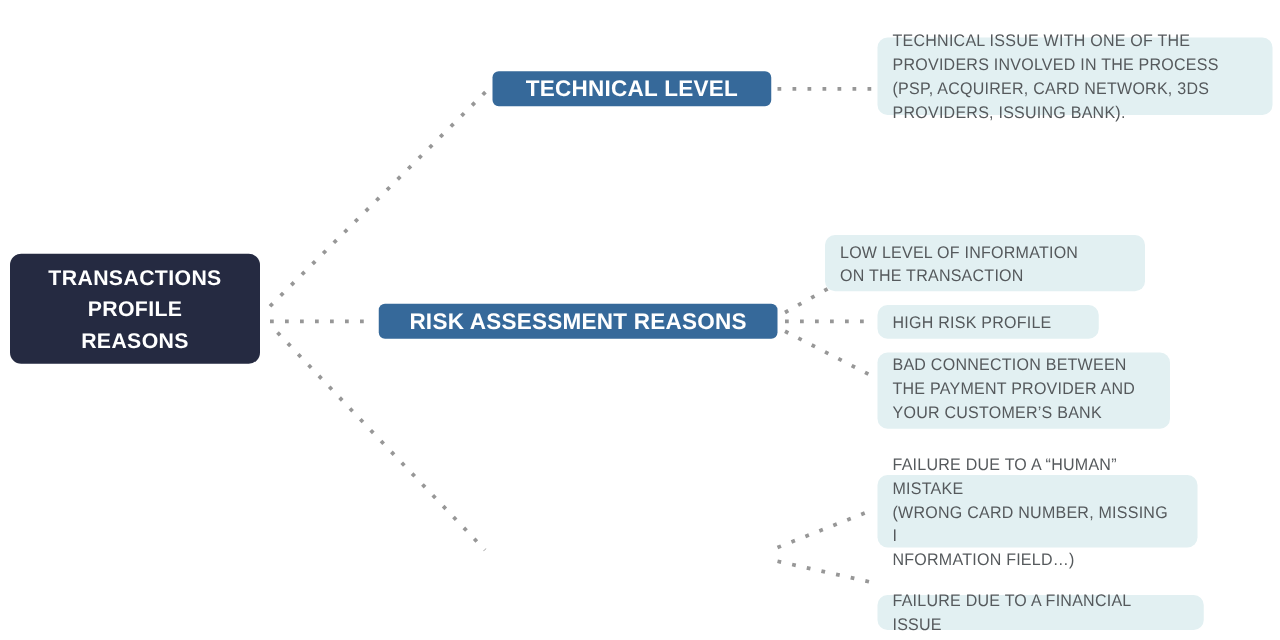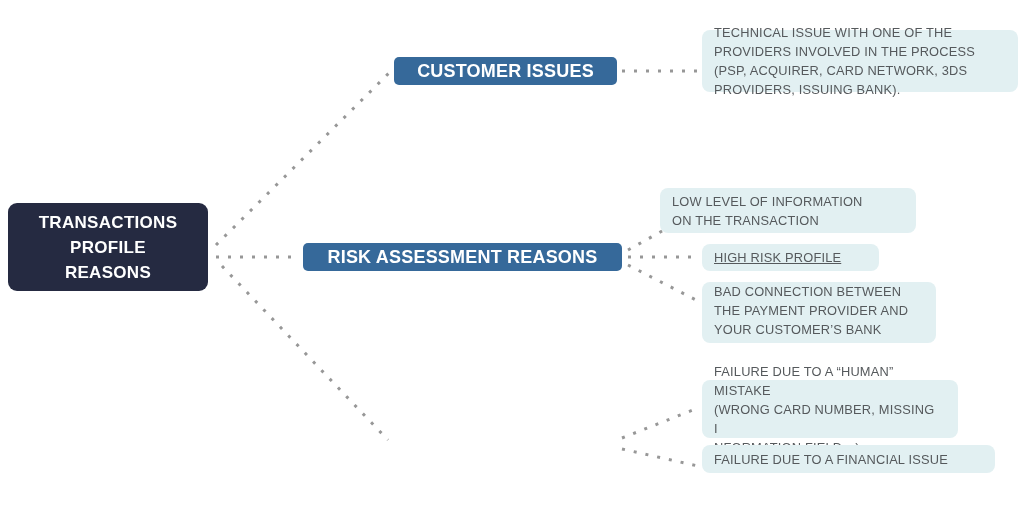--- a/index.html
+++ b/index.html
@@ -67,24 +67,24 @@
     padding:4px 12px;
     letter-spacing:.2px;
   }
   .detail-box span{
     white-space:pre-line;
     transform:scaleX(.95);
     transform-origin:left center;
   }
   .detail-1{left:702px;top:30px;width:316px;height:62px;}
   .detail-2{left:660px;top:188px;width:256px;height:45px;}
-  .detail-3{left:702px;top:244px;width:177px;height:27px;text-decoration:underline;}
+  .detail-3{left:702px;top:244px;width:177px;height:27px;}
   .detail-4{left:702px;top:282px;width:234px;height:61px;align-items:flex-end;}
   .detail-5{left:702px;top:380px;width:256px;height:58px;}
-  .detail-6{left:702px;top:445px;width:293px;height:28px;}
+  .detail-6{left:702px;top:476px;width:261px;height:28px;justify-content:flex-end;}
 </style>
 </head>
 <body>
 
 <div class="canvas">
 
   <svg class="connector-layer" viewBox="0 0 1024 512" xmlns="http://www.w3.org/2000/svg">
     <line class="connector" x1="216" y1="245" x2="390" y2="72"></line>
     <line class="connector" x1="216" y1="257" x2="299" y2="257"></line>
     <line class="connector" x1="222" y1="266" x2="388" y2="440"></line>
@@ -93,21 +93,21 @@
     <line class="connector" x1="628" y1="257" x2="698" y2="257"></line>
     <line class="connector" x1="628" y1="265" x2="698" y2="301"></line>
     <line class="connector" x1="622" y1="438" x2="698" y2="408"></line>
     <line class="connector" x1="622" y1="449" x2="698" y2="466"></line>
   </svg>
 
   <div class="node root-node">TRANSACTIONS
 PROFILE
 REASONS</div>
 
-  <div class="node branch-node branch-technical">CUSTOMER ISSUES</div>
+  <div class="node branch-node branch-technical">TECHNICAL LEVEL</div>
 
   <div class="node branch-node branch-risk">RISK ASSESSMENT REASONS</div>
 
 
   <div class="detail-box detail-1">
     <span>TECHNICAL ISSUE WITH ONE OF THE
 PROVIDERS INVOLVED IN THE PROCESS
 (PSP, ACQUIRER, CARD NETWORK, 3DS
 PROVIDERS, ISSUING BANK).</span>
   </div>

